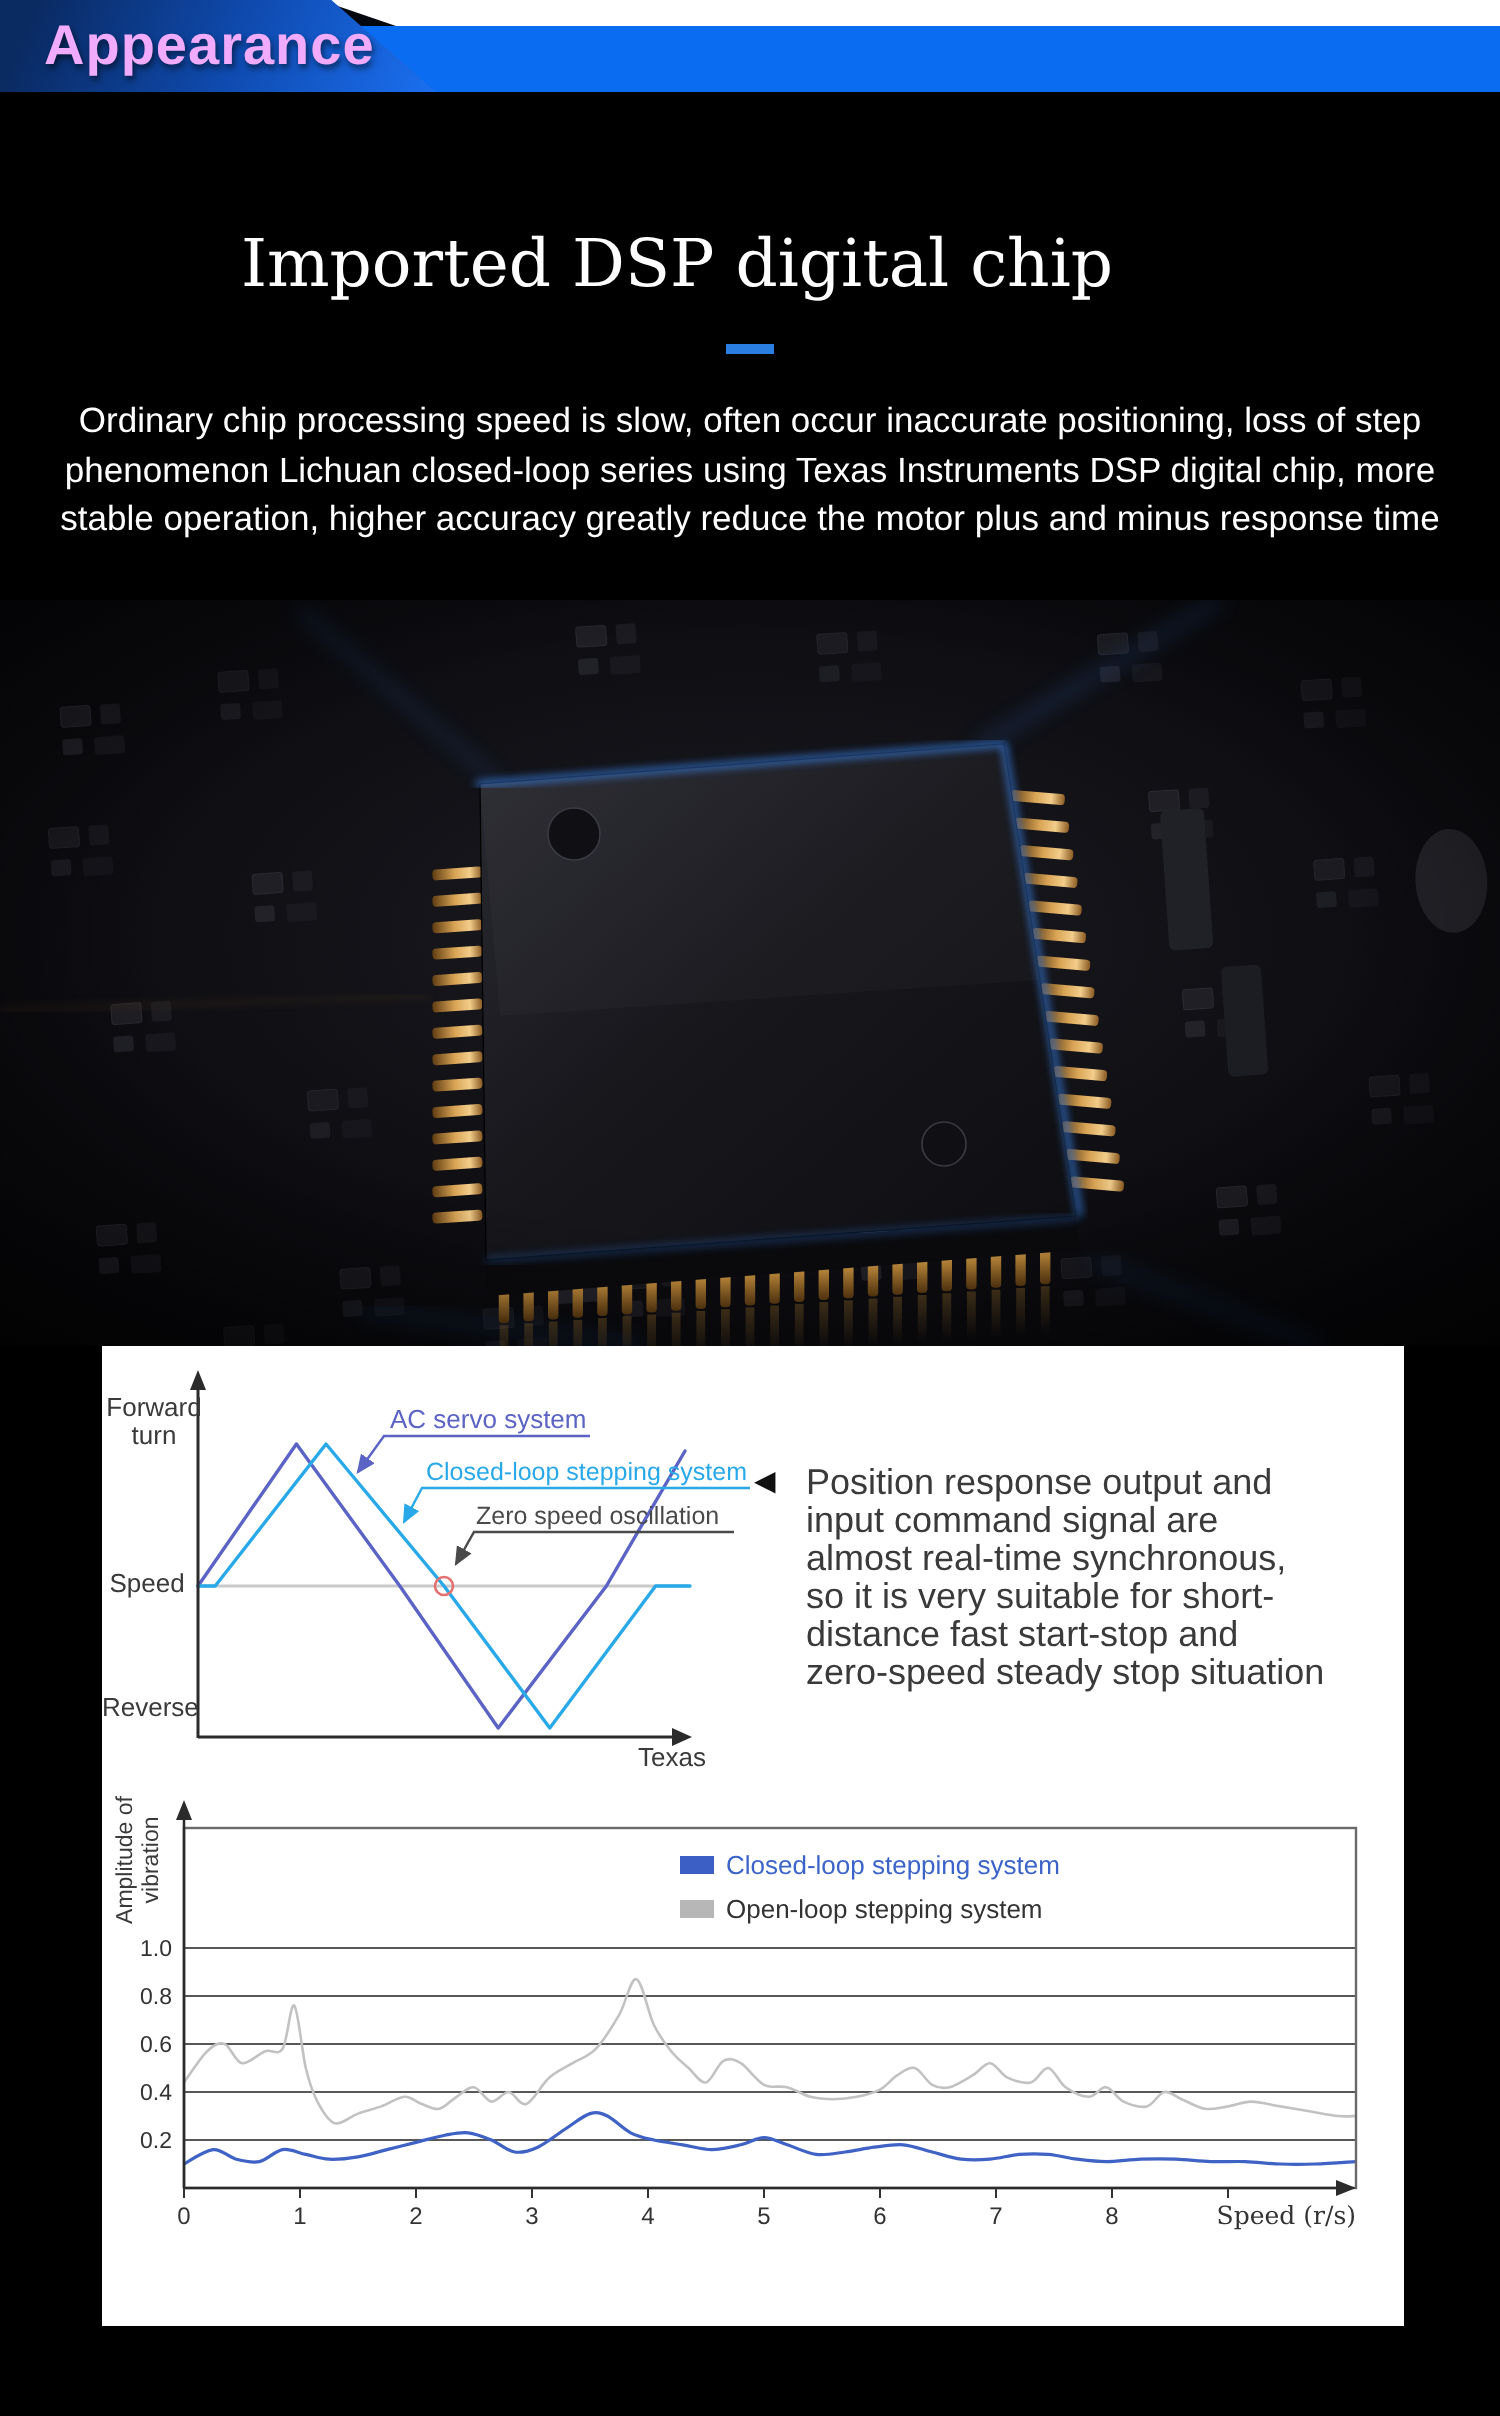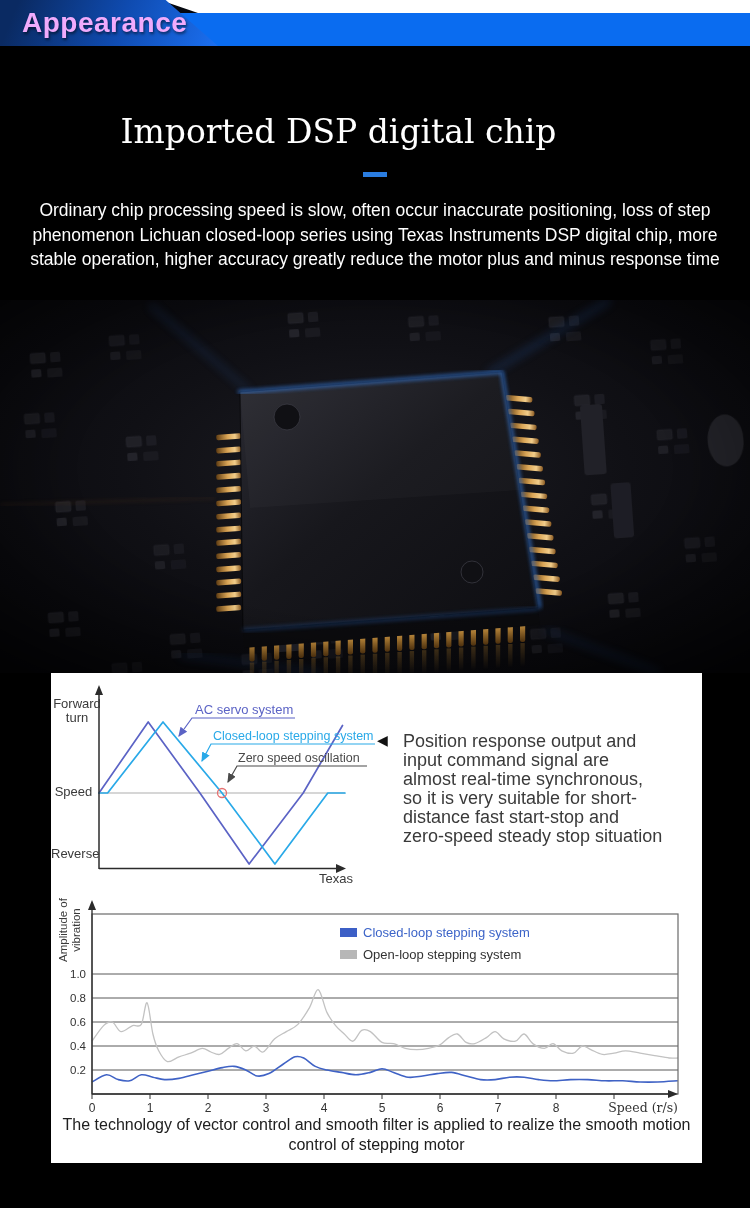--- a/index.html
+++ b/index.html
@@ -321,16 +321,15 @@
           <text x="447" y="222" font-size="12" fill="#333" text-anchor="middle">7</text>
           <text x="505" y="222" font-size="12" fill="#333" text-anchor="middle">8</text>
         </g>
       <rect x="289" y="38" width="17" height="9" fill="#3c5fc6"></rect>
       <text x="312" y="47" font-size="13" fill="#3c64c8">Closed-loop stepping system</text>
       <rect x="289" y="60" width="17" height="9" fill="#b7b7b7"></rect>
       <text x="312" y="69" font-size="13" fill="#333333">Open-loop stepping system</text>
       <text x="627" y="222" font-size="12.5" fill="#333333" text-anchor="end" font-family="DejaVu Serif,serif">Speed (r/s)</text>
     </svg>
     <div class="ylabel2">Amplitude of vibration</div>
-    <div class="chart2-caption">The technology of vector control and smooth filter is applied to realize the smooth motion control of stepping motor</div>
 
   </div>
 </div>
 
 </body></html>

